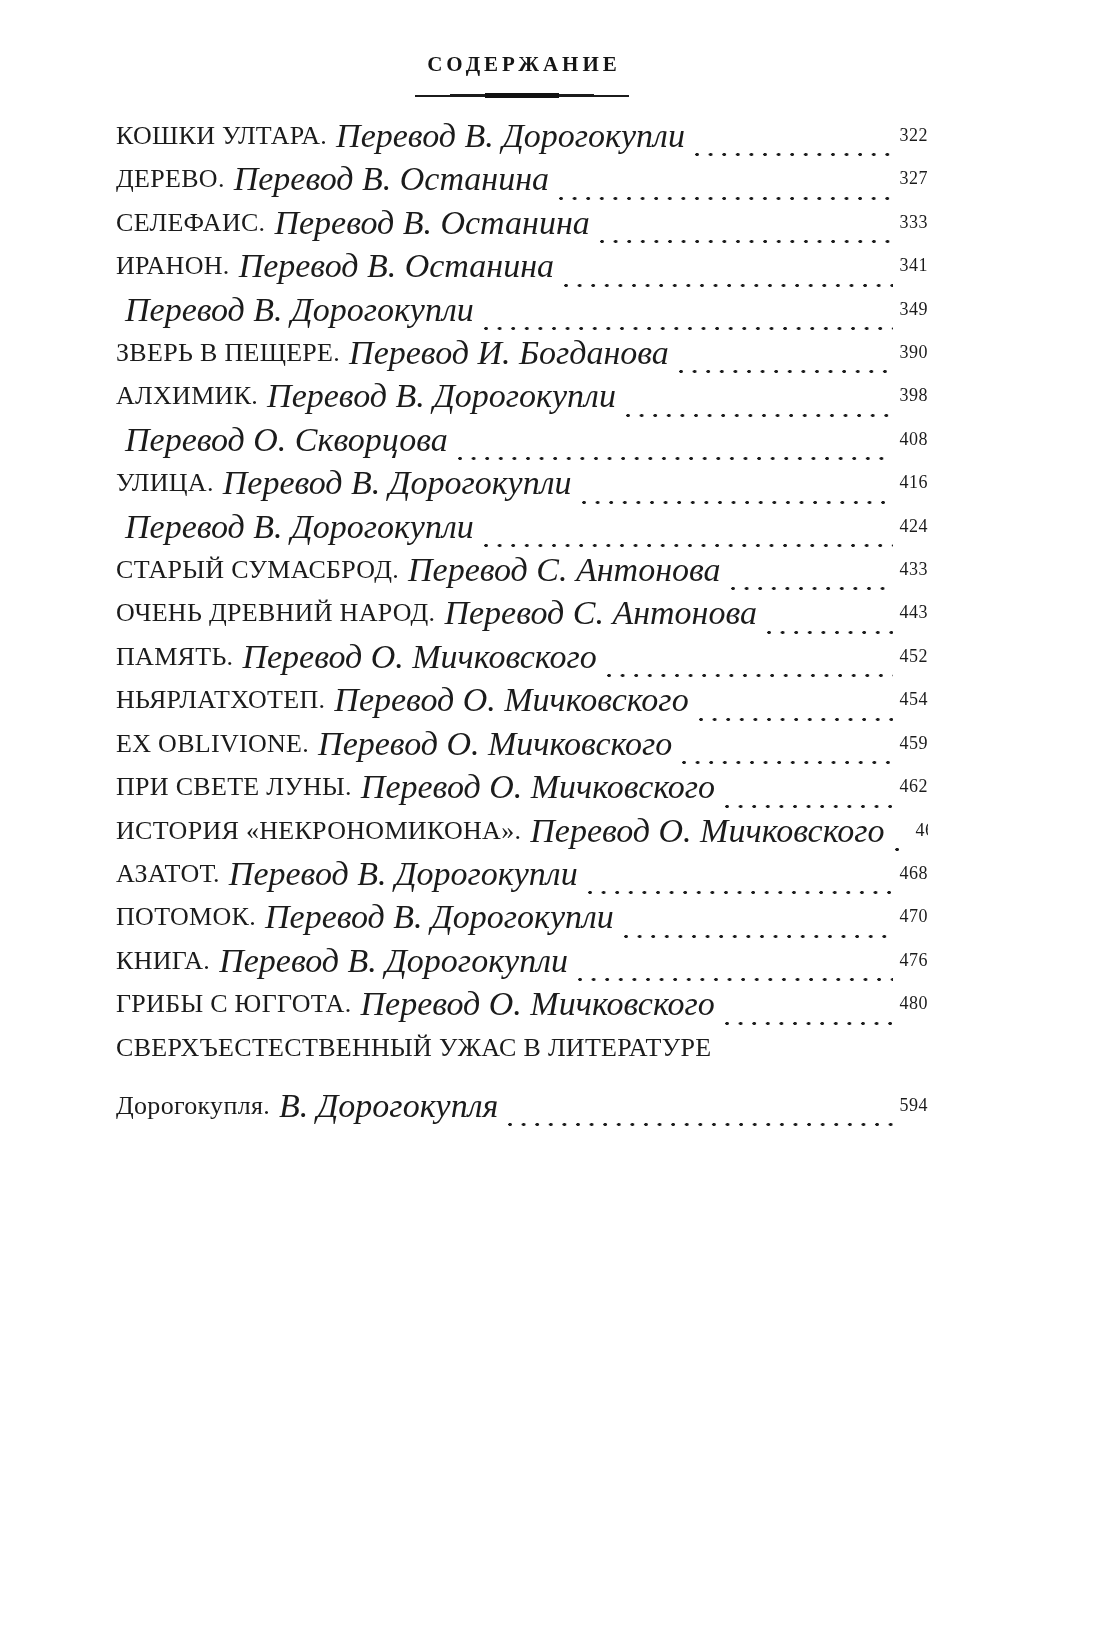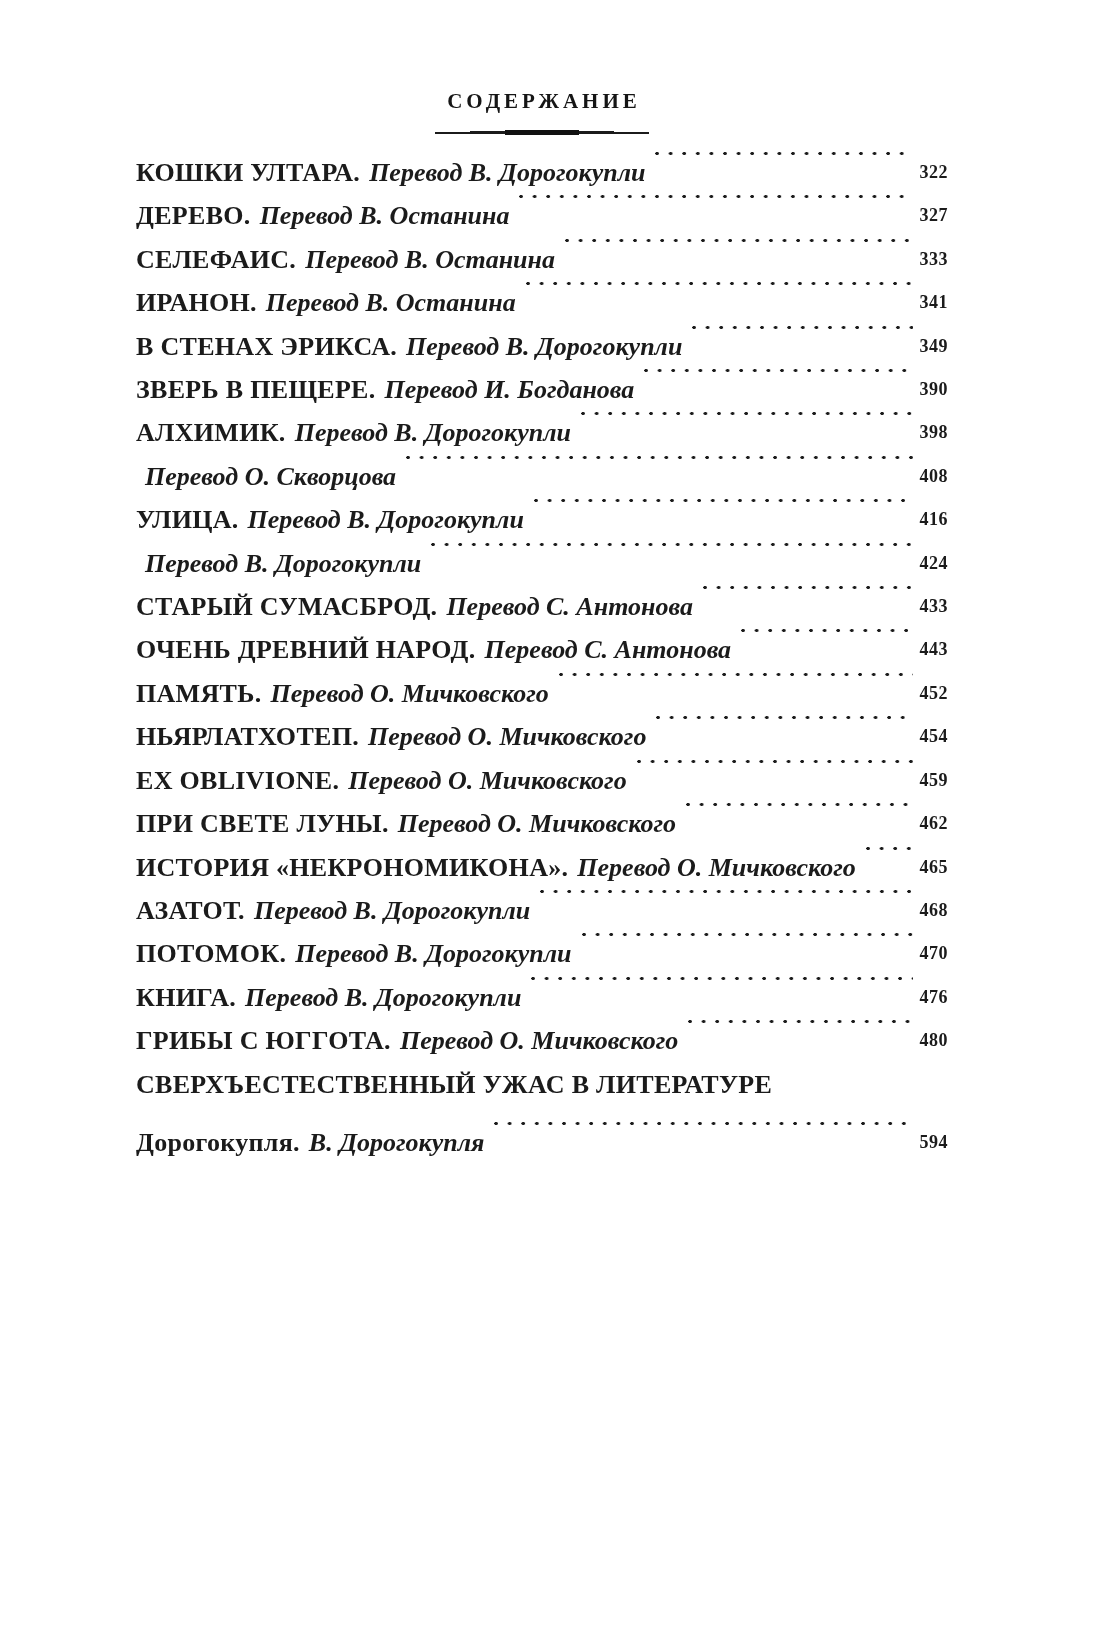--- a/index.html
+++ b/index.html
@@ -6,23 +6,23 @@
   body {
     width: 1100px; height: 1650px;
     background: #ffffff;
     font-family: "Liberation Serif", "DejaVu Serif", serif;
     color: #1b1b1b;
     position: relative;
     overflow: hidden;
   }
   .page {
     position: absolute;
-    left: 136px; top: 0;
+    left: 116px; top: 0;
     width: 812px;
-    padding-top: 91px;
+    padding-top: 54px;
   }
   .toc-header { text-align: center; }
   .toc-title {
     margin: 0;
     font-size: 21px;
     line-height: 21px;
     font-weight: bold;
     letter-spacing: 4px;
     padding-left: 4px; 
     color: #151515;
@@ -41,34 +41,33 @@
     position: absolute; left: 35px; right: 35px; top: 2.2px; height: 3.2px;
     background: #1b1b1b;
   }
   .rule-thick {
     position: absolute; left: 70px; right: 70px; top: 1.4px; height: 4.8px;
     background: #111111;
   }
   .toc-list { margin-top: 14px; }
   .toc-row {
     display: flex;
-    align-items: flex-start;
+    align-items: flex-end;
     line-height: 43.4px;
     white-space: nowrap;
     overflow: hidden;
-    font-weight: bold;
   }
   .toc-row.tight { line-height: 35px; }
   .toc-row.gap-before { margin-top: 15px; }
   .title {
     font-size: 26px;
     letter-spacing: 0.3px;
   }
   .translator {
-    font-size: 26px;
+    font-size: 34px;
     font-style: italic;
     margin-left: 9px;
   }
   .toc-row.tight .translator { margin-left: 0; }
   .leader {
     flex: 1 1 auto;
     min-width: 14px;
     height: 5px;
     margin: 0 7px 0 10px;
     background-image: radial-gradient(circle at 2px 2.5px, #1b1b1b 1.55px, rgba(0,0,0,0) 1.9px);
@@ -112,21 +111,20 @@
         <span class="leader"></span>
         <span class="page-num">333</span>
       </div>
       <div class="toc-row">
         <span class="title">ИРАНОН.</span>
         <span class="translator">Перевод В. Останина</span>
         <span class="leader"></span>
         <span class="page-num">341</span>
       </div>
       <div class="toc-row">
-        <span class="title">В СТЕНАХ ЭРИКСА.</span>
         <span class="translator">Перевод В. Дорогокупли</span>
         <span class="leader"></span>
         <span class="page-num">349</span>
       </div>
       <div class="toc-row">
         <span class="title">ЗВЕРЬ В ПЕЩЕРЕ.</span>
         <span class="translator">Перевод И. Богданова</span>
         <span class="leader"></span>
         <span class="page-num">390</span>
       </div>

